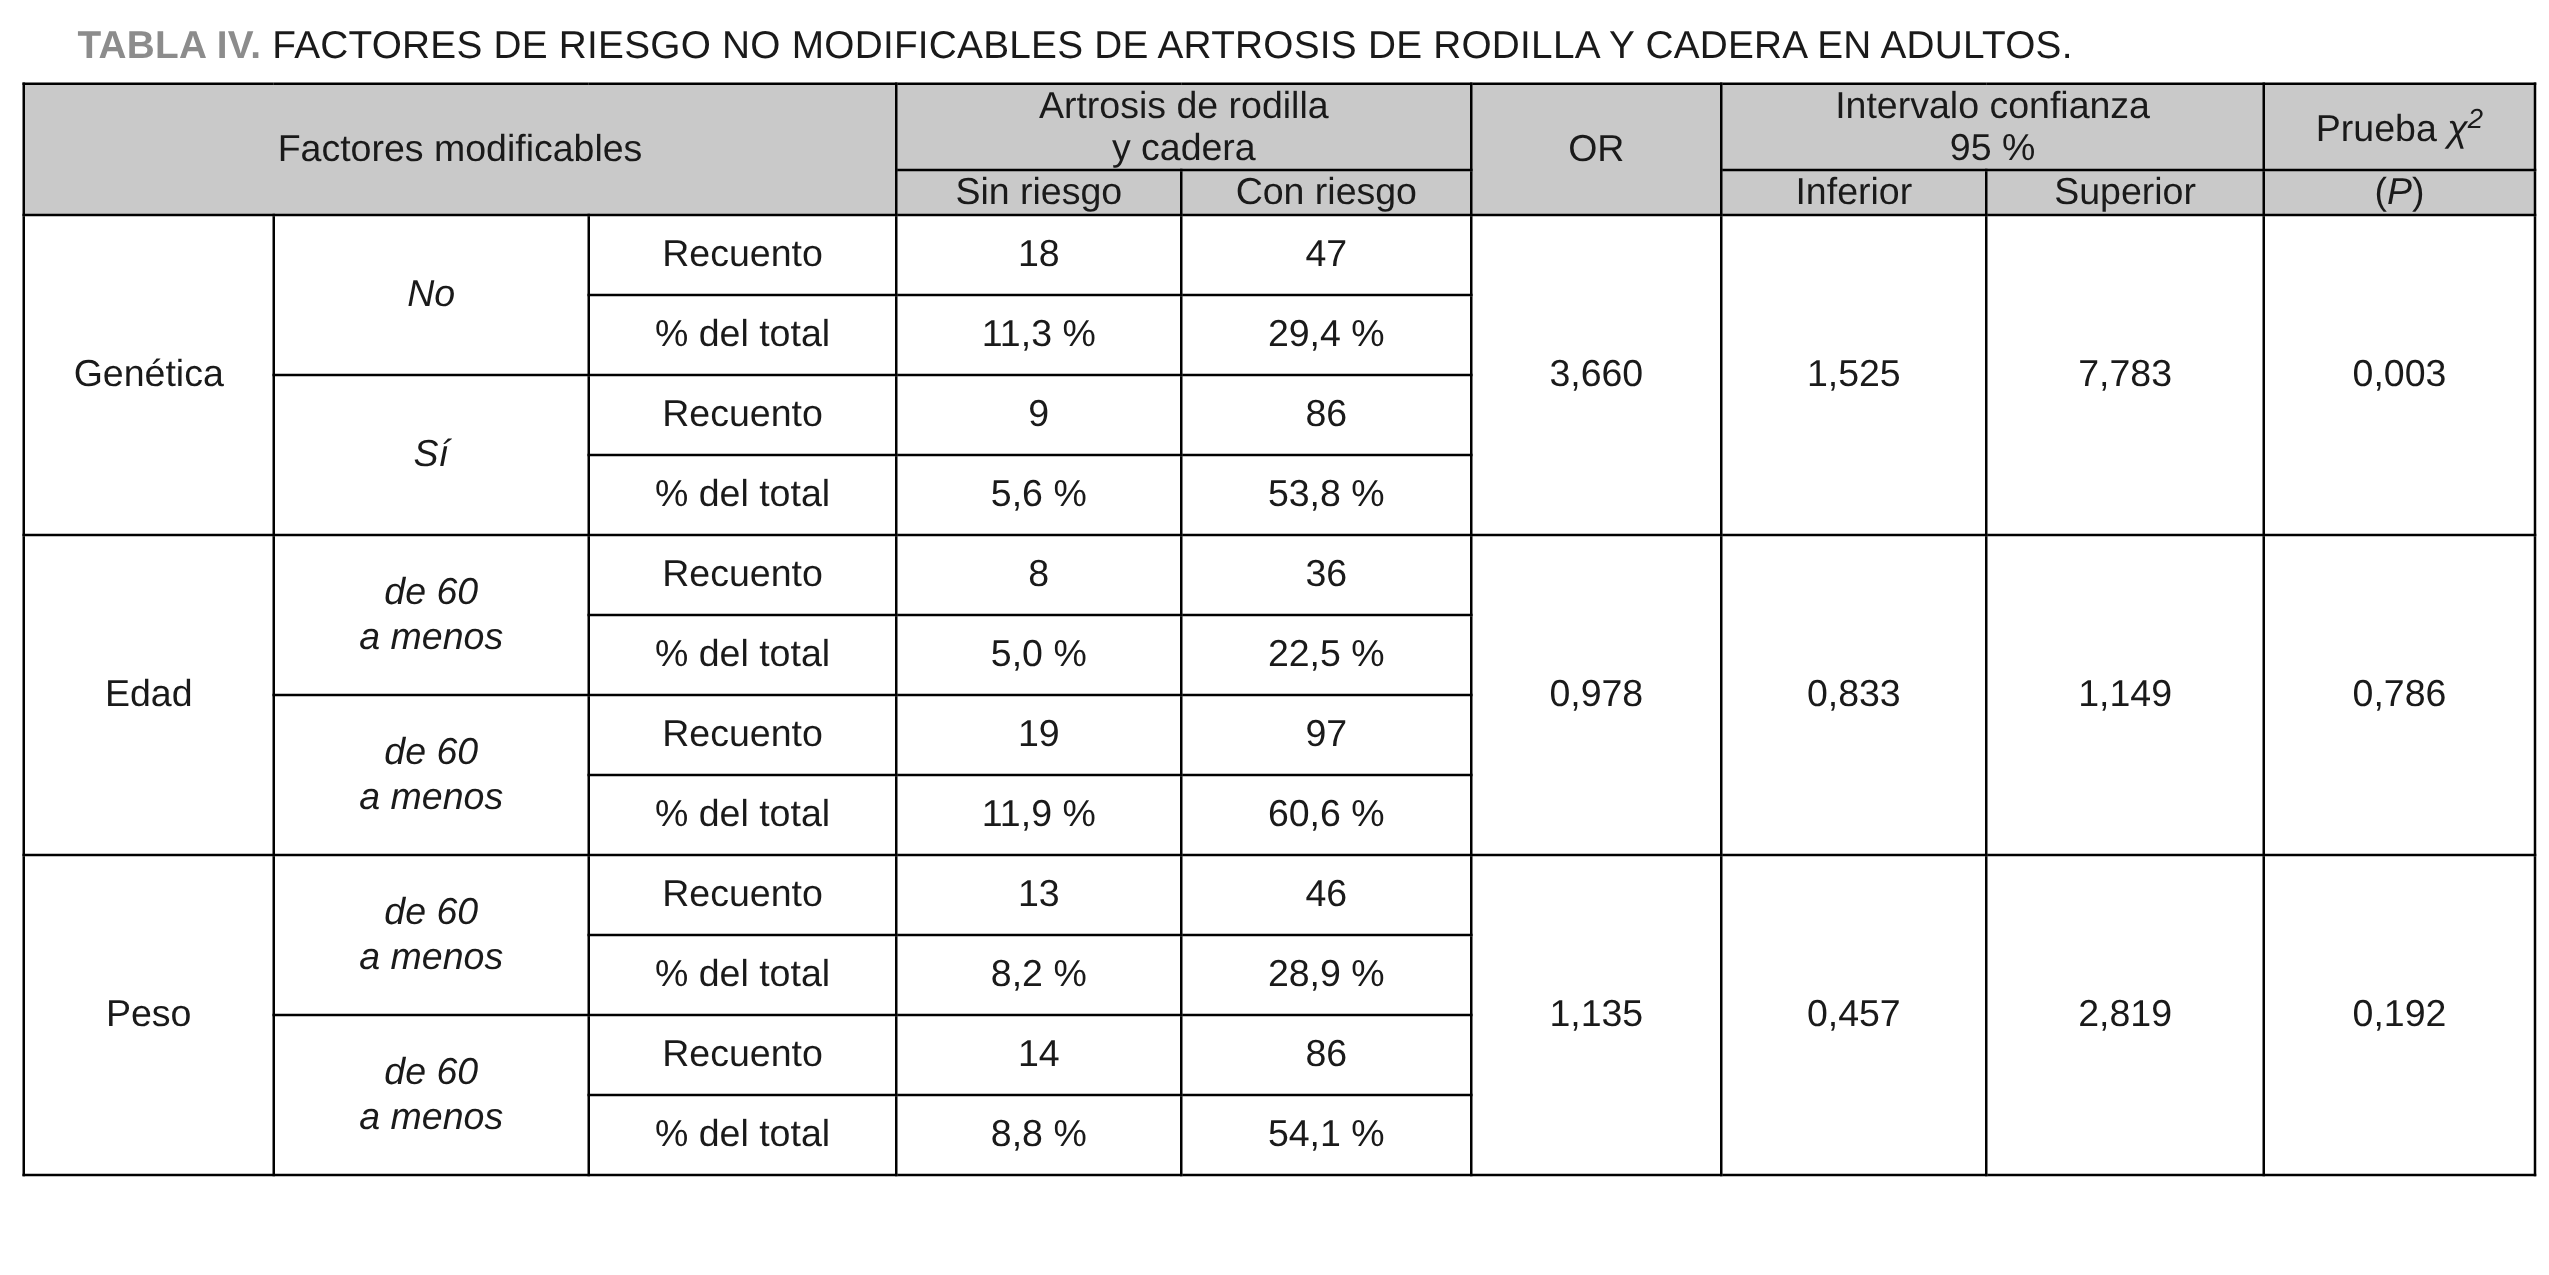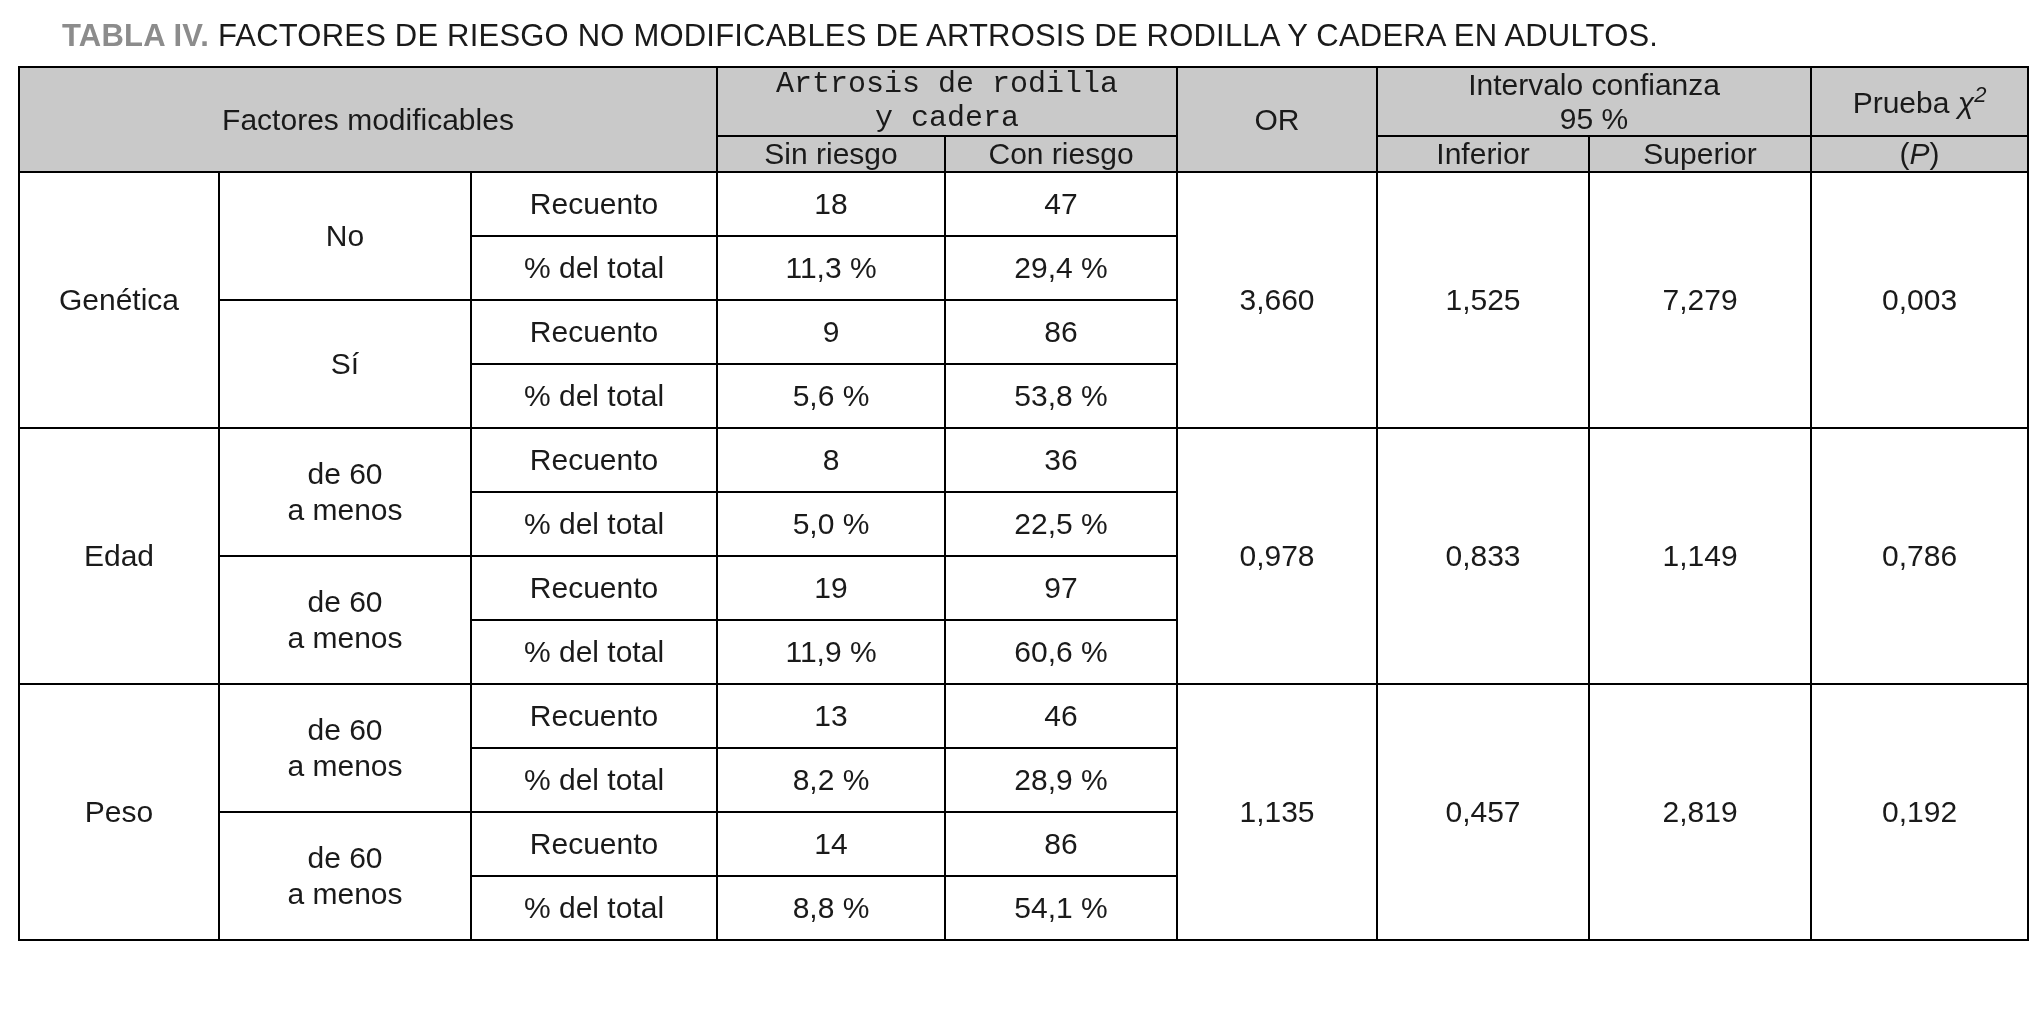--- a/index.html
+++ b/index.html
@@ -77,20 +77,21 @@
     line-height: 1.15;
     padding: 2px 8px;
     margin-left: 46px;
   }
   .factor-cell {
     font-size: 30px;
   }
   .level-cell {
     font-size: 30px;
     line-height: 1.2;
+    font-style: italic;
   }
   .stat-cell {
     font-size: 31px;
     border-radius: 13px;
   }
   .metric-cell {
     text-align: left;
     padding-left: 18px;
     font-size: 30px;
   }
@@ -123,21 +124,21 @@
       <col class="col-sin">
       <col class="col-con">
       <col class="col-or">
       <col class="col-inf">
       <col class="col-sup">
       <col class="col-p">
     </colgroup>
     <thead>
       <tr>
         <th class="hcell" colspan="3" rowspan="2">Factores modificables</th>
-        <th class="hcell" colspan="2" style="white-space:pre-line;font-family:Liberation Mono, monospace;">Artrosis de rodilla
+        <th class="hcell" colspan="2" style="white-space:pre-line;">Artrosis de rodilla
 y cadera</th>
         <th class="hcell" rowspan="2">OR</th>
         <th class="hcell" colspan="2" style="white-space:pre-line;">Intervalo confianza
 95 %</th>
         <th class="hcell">
           <span>Prueba</span>
           <span class="chi">χ</span><span class="sub">2</span>
         </th>
       </tr>
       <tr>
@@ -153,21 +154,21 @@
     <tbody>
 
       <tr>
         <td class="cell factor-cell" rowspan="4">Genética</td>
         <td class="cell level-cell" rowspan="2" style="white-space:pre-line;">No</td>
         <td class="cell metric-cell">Recuento</td>
         <td class="cell">18</td>
         <td class="cell">47</td>
         <td class="cell stat-cell" rowspan="4">3,660</td>
         <td class="cell stat-cell" rowspan="4">1,525</td>
-        <td class="cell stat-cell" rowspan="4">7,279</td>
+        <td class="cell stat-cell" rowspan="4">7,783</td>
         <td class="cell stat-cell" rowspan="4">0,003</td>
       </tr>
       <tr>
         <td class="cell metric-cell">% del total</td>
         <td class="cell">11,3 %</td>
         <td class="cell">29,4 %</td>
       </tr>
       <tr>
         <td class="cell level-cell" rowspan="2" style="white-space:pre-line;">Sí</td>
         <td class="cell metric-cell">Recuento</td>

